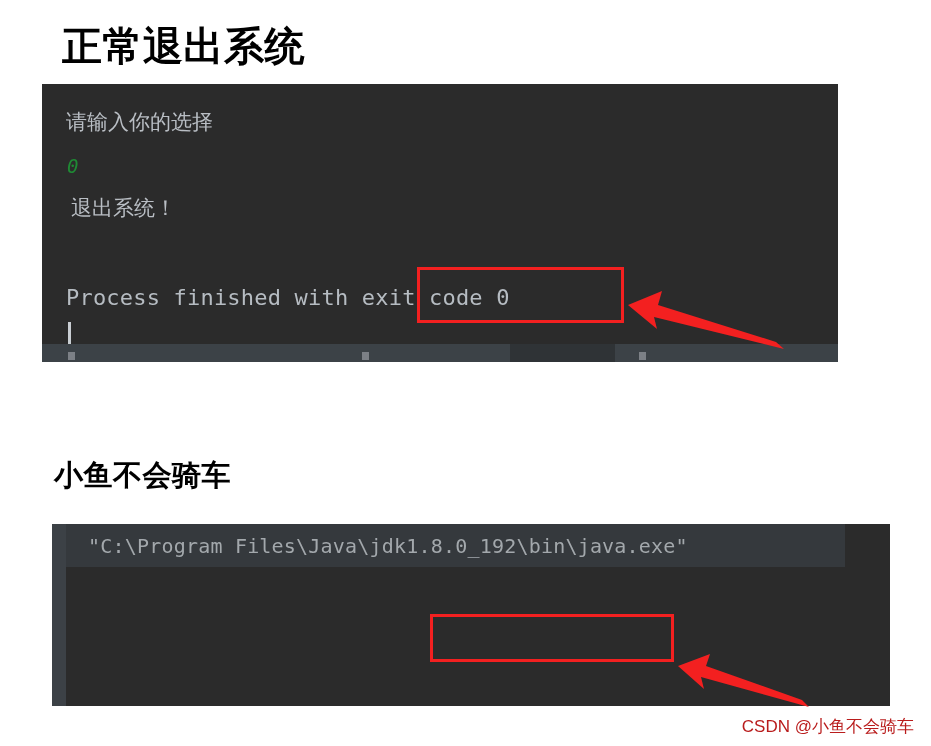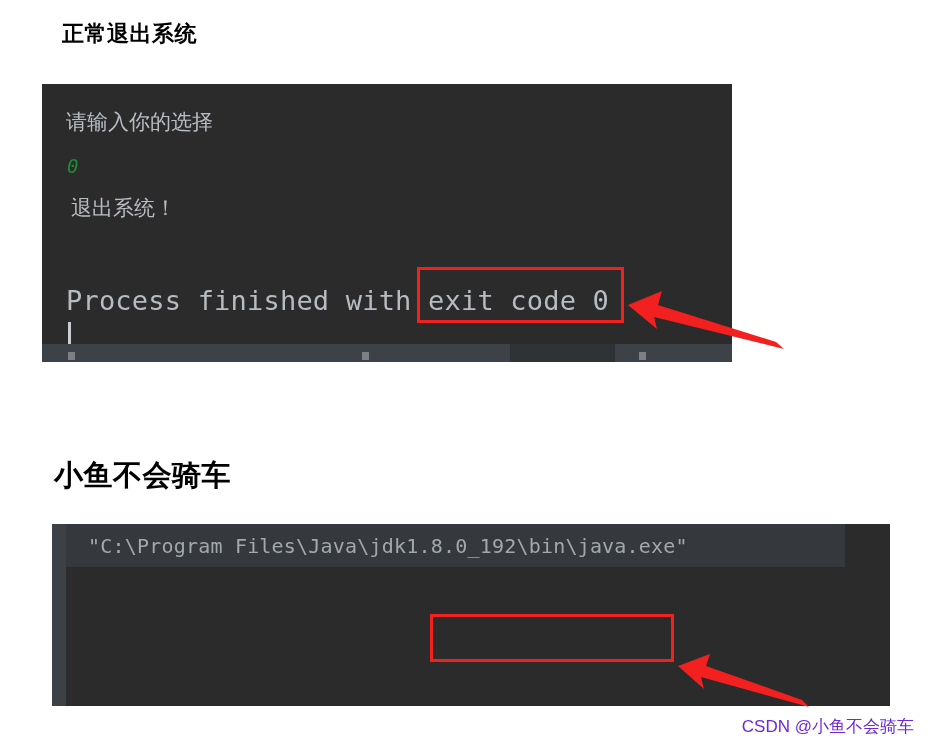--- a/index.html
+++ b/index.html
@@ -21,40 +21,40 @@
     position: absolute;
     font-family: "Liberation Serif", "DejaVu Serif", serif;
     font-weight: bold;
     color: #000000;
     white-space: nowrap;
     letter-spacing: 0.5px;
   }
   #heading-normal-exit {
     left: 62px;
     top: 19px;
-    font-size: 22px;
+    font-size: 40px;
   }
   #heading-abnormal-exit {
     left: 54px;
     top: 456px;
     font-size: 29px;
   }
 
   
   .console {
     position: absolute;
     background: #2b2b2b;
     overflow: hidden;
     box-sizing: border-box;
   }
 
   #console-normal-exit {
     left: 42px;
     top: 84px;
-    width: 690px;
+    width: 796px;
     height: 278px;
   }
   #console-abnormal-exit {
     left: 52px;
     top: 524px;
     width: 838px;
     height: 182px;
   }
 
   
@@ -92,21 +92,21 @@
     white-space: nowrap;
     line-height: 1;
   }
   .cjk {
     font-family: "Liberation Serif", "DejaVu Serif", serif;
     font-size: 21px;
     color: #b9bec4;
   }
   .mono {
     font-family: "DejaVu Sans Mono", "Liberation Mono", monospace;
-    font-size: 27px;
+    font-size: 22px;
     color: #b6bcc2;
     letter-spacing: 0.2px;
   }
   .mono-path {
     font-family: "DejaVu Sans Mono", "Liberation Mono", monospace;
     font-size: 20px;
     color: #a3a8ac;
     letter-spacing: 0.2px;
   }
   .user-input {
@@ -181,21 +181,21 @@
   #arrow-to-exit-code-0 { left: 626px; top: 288px; }
   #arrow-to-exit-code-130 { left: 676px; top: 652px; }
 
   
   #watermark {
     position: absolute;
     right: 17px;
     bottom: 8px;
     font-family: "Liberation Sans", "DejaVu Sans", sans-serif;
     font-size: 17px;
-    color: #6d28d9;
+    color: #b91c1c;
     white-space: nowrap;
   }
 </style>
 </head>
 <body>
 
 <div class="heading" id="heading-normal-exit">正常退出系统</div>
 
 <div class="console" id="console-normal-exit">
 

